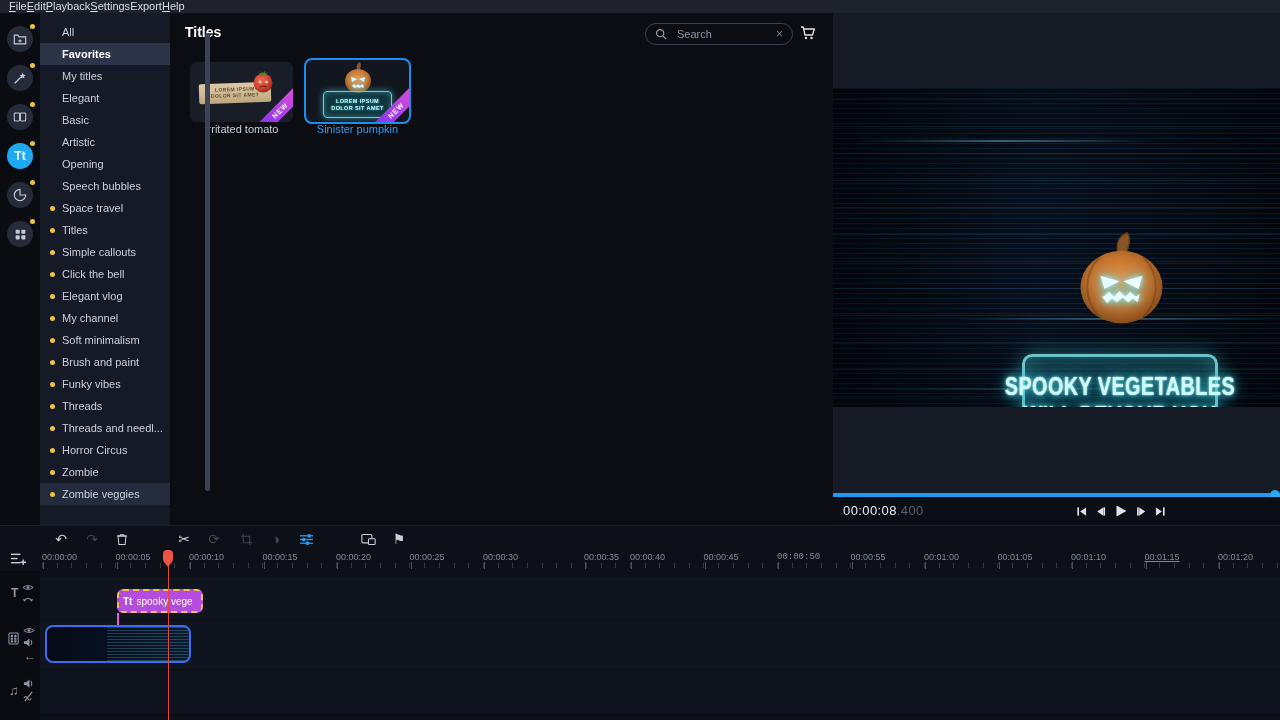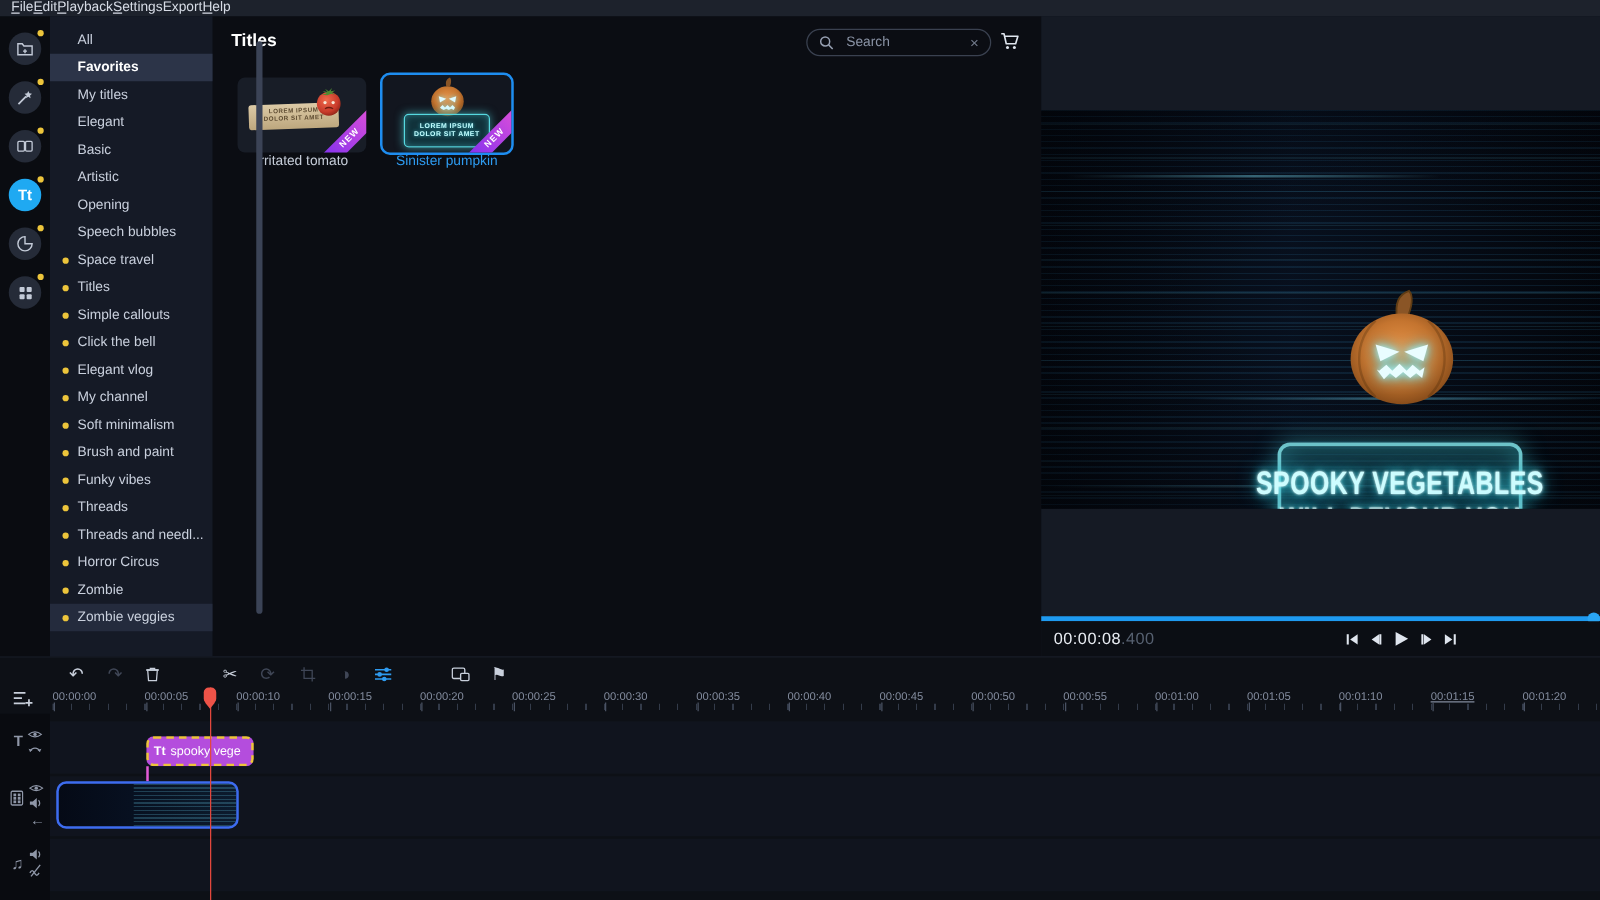--- a/index.html
+++ b/index.html
@@ -510,24 +510,24 @@
     <div class="ruler">
       <div class="ticks"></div>
 
     <span class="ruler-label" style="left: 42px;">00:00:00</span>
         <span class="ruler-label" style="left: 115.5px;">00:00:05</span>
         <span class="ruler-label" style="left: 189px;">00:00:10</span>
         <span class="ruler-label" style="left: 262.5px;">00:00:15</span>
         <span class="ruler-label" style="left: 336px;">00:00:20</span>
         <span class="ruler-label" style="left: 409.5px;">00:00:25</span>
         <span class="ruler-label" style="left: 483px;">00:00:30</span>
-        <span class="ruler-label" style="left: 557px; text-align: right;">00:00:35</span>
+        <span class="ruler-label" style="left: 584px; text-align: right;">00:00:35</span>
         <span class="ruler-label" style="left: 630px;">00:00:40</span>
         <span class="ruler-label" style="left: 703.5px; text-align: center;">00:00:45</span>
-        <span class="ruler-label" style="left: 777px;">00:00:50</span>
+        <span class="ruler-label" style="left: 777px; font-family: Liberation Mono, monospace;">00:00:50</span>
         <span class="ruler-label" style="left: 850.5px;">00:00:55</span>
         <span class="ruler-label" style="left: 924px;">00:01:00</span>
         <span class="ruler-label" style="left: 997.5px;">00:01:05</span>
         <span class="ruler-label" style="left: 1071px;">00:01:10</span>
         <span class="ruler-label" style="left: 1144.5px; text-decoration: underline;">00:01:15</span>
         <span class="ruler-label" style="left: 1218px;">00:01:20</span>
       </div>
 
     <div class="track-row row-title"></div>
     <div class="track-row row-video"></div>

